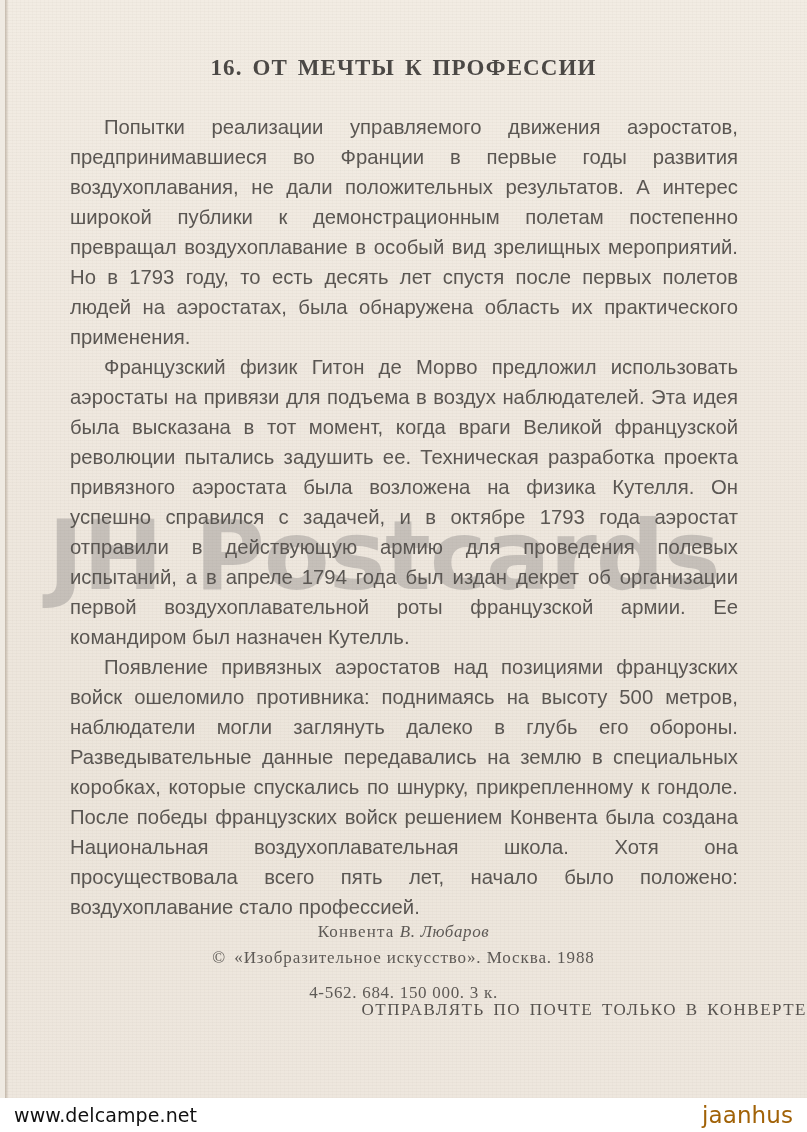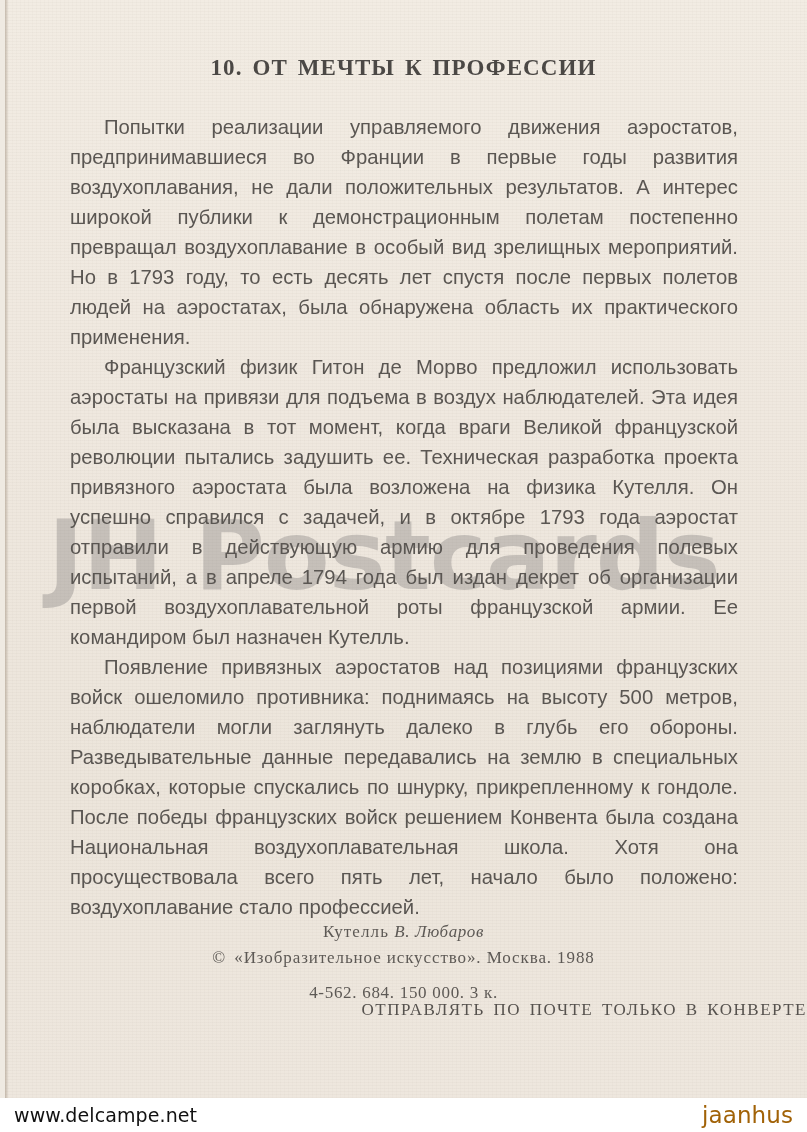--- a/index.html
+++ b/index.html
@@ -194,31 +194,31 @@
 
 <div class="card">
 
   <div class="edge-left-2"></div>
   <div class="edge-left"></div>
 
   <div class="watermark">JH Postcards</div>
 
   <div class="content">
 
-    <div class="title">10. ОТ МЕЧТЫ К ПРОФЕССИИ</div>
+    <div class="title">16. ОТ МЕЧТЫ К ПРОФЕССИИ</div>
 
     <div class="body-text">
       <p>Попытки реализации управляемого движения аэростатов, предпринимавшиеся во Франции в первые годы развития воздухоплавания, не дали положительных результатов. А интерес широкой публики к демонстрационным полетам постепенно превращал воздухоплавание в особый вид зрелищных мероприятий. Но в 1793 году, то есть десять лет спустя после первых полетов людей на аэростатах, была обнаружена область их практического применения.</p>
       <p>Французский физик Гитон де Морво предложил использовать аэростаты на привязи для подъема в воздух наблюдателей. Эта идея была высказана в тот момент, когда враги Великой французской революции пытались задушить ее. Техническая разработка проекта привязного аэростата была возложена на физика Кутелля. Он успешно справился с задачей, и в октябре 1793 года аэростат отправили в действующую армию для проведения полевых испытаний, а в апреле 1794 года был издан декрет об организации первой воздухоплавательной роты французской армии. Ее командиром был назначен Кутелль.</p>
       <p>Появление привязных аэростатов над позициями французских войск ошеломило противника: поднимаясь на высоту 500 метров, наблюдатели могли заглянуть далеко в глубь его обороны. Разведывательные данные передавались на землю в специальных коробках, которые спускались по шнурку, прикрепленному к гондоле. После победы французских войск решением Конвента была создана Национальная воздухоплавательная школа. Хотя она просуществовала всего пять лет, начало было положено: воздухоплавание стало профессией.</p>
     </div>
 
     <div class="imprint">
       <div class="artist">
-        <span>Кутелль</span>
+        <span>Конвента</span>
         <span class="name">В. Любаров</span>
       </div>
       <div class="copyright">
         <span class="cmark">©</span>
         <span>«Изобразительное искусство». Москва. 1988</span>
       </div>
       <div class="code">4-562. 684. 150 000. 3 к.</div>
     </div>
 
     <div class="notice">ОТПРАВЛЯТЬ ПО ПОЧТЕ ТОЛЬКО В КОНВЕРТЕ</div>

